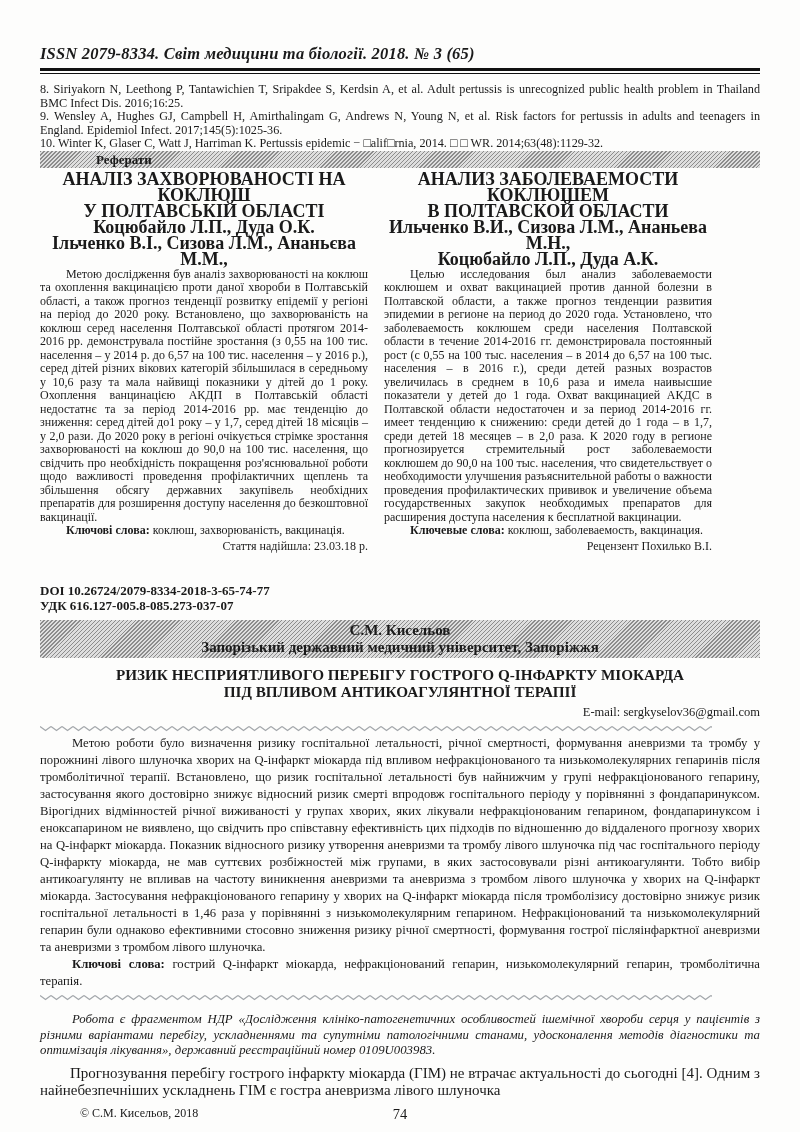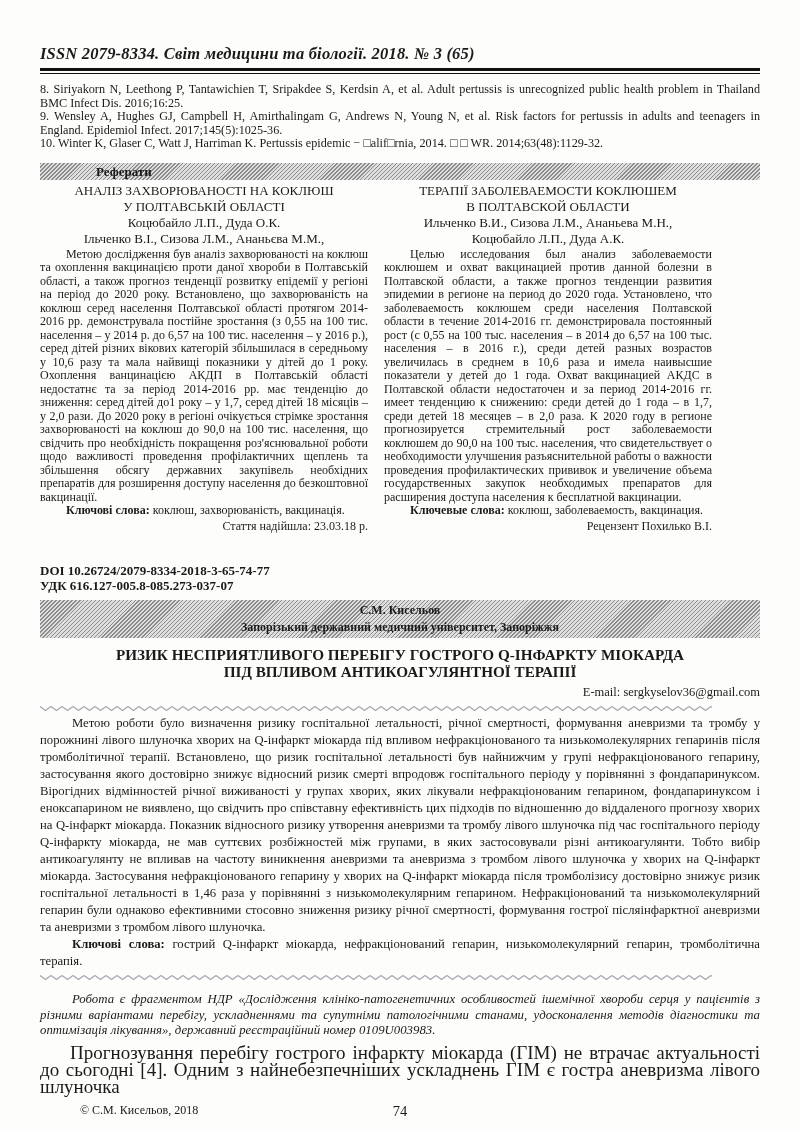--- a/index.html
+++ b/index.html
@@ -9,47 +9,47 @@
     box-sizing:border-box;padding:44px 40px 0;overflow:hidden;position:relative;
   }
   
   .journal-line{font-size:16.5px;font-weight:bold;font-style:italic;letter-spacing:.2px;white-space:nowrap;}
   .double-rule{margin-top:4px;height:2px;border-top:3px solid #111;border-bottom:1.5px solid #111;}
   
   .refs{margin-top:9px;font-size:12.2px;line-height:13.6px;text-align:justify;}
   .refs p{margin:0;}
   
   .hatch{background:repeating-linear-gradient(135deg,#8c8c8c 0,#8c8c8c 1px,#dedede 1px,#dedede 2.8px);}
-  .band-referaty{margin-top:12px;height:17px;line-height:17px;font-weight:bold;font-size:13px;padding-left:56px;box-sizing:border-box;}
+  .band-referaty{margin-top:0;height:17px;line-height:17px;font-weight:bold;font-size:13px;padding-left:56px;box-sizing:border-box;}
   
   .columns{display:flex;gap:16px;margin-top:3px;}
   .col{width:328px;font-size:12px;line-height:13.5px;text-align:justify;}
-  .col-title,.col-authors{text-align:center;font-weight:normal;font-size:13px;line-height:16px;}
+  .col-title,.col-authors{text-align:center;font-weight:bold;font-size:18px;line-height:16px;}
   .col-body{margin:1px 0 0;text-indent:26px;}
   .col-kw{margin:0;text-indent:26px;}
   .col-note{margin:2px 0 0;text-align:right;}
   .kw-label{font-weight:bold;}
   
   .doi-block{margin-top:30px;font-weight:bold;font-size:13px;line-height:15px;}
   .doi-block div{white-space:nowrap;}
   
-  .band-author{margin-top:7px;text-align:center;font-weight:bold;font-size:12px;line-height:17px;padding:2px 0;}
+  .band-author{margin-top:7px;text-align:center;font-weight:bold;font-size:15px;line-height:17px;padding:2px 0;}
   
   .article-title{margin-top:9px;text-align:center;font-weight:bold;font-size:15.2px;line-height:16.5px;}
   .email-line{margin-top:3px;text-align:right;font-size:12.5px;}
   
   .zigzag{display:block;margin-top:5px;}
   .zigzag.second{margin-top:4px;}
   
   .article-abstract{margin-top:3px;font-size:12.7px;line-height:17px;text-align:justify;}
   .article-abstract p{margin:0;text-indent:32px;}
   
   .ndr{margin:11px 0 0;font-style:italic;font-size:12.8px;line-height:15.2px;text-align:justify;text-indent:32px;}
   
-  .body-start{margin:7px 0 0;font-size:19px;line-height:16.9px;text-align:justify;text-indent:30px;}
+  .body-start{margin:7px 0 0;font-size:15px;line-height:16.9px;text-align:justify;text-indent:30px;}
   
   .page-footer{margin-top:7px;position:relative;height:20px;font-size:12px;}
   .copyright{margin-left:40px;}
   .page-num{position:absolute;left:50%;transform:translateX(-50%);top:0;font-size:14.5px;}
 </style>
 </head>
 <body>
 
 <div class="page">
 
@@ -74,21 +74,21 @@
       <div class="col-title">АНАЛІЗ ЗАХВОРЮВАНОСТІ НА КОКЛЮШ</div>
       <div class="col-title">У ПОЛТАВСЬКІЙ ОБЛАСТІ</div>
       <div class="col-authors">Коцюбайло Л.П., Дуда О.К.</div>
       <div class="col-authors">Ільченко В.І., Сизова Л.М., Ананьєва М.М.,</div>
       <p class="col-body">Метою дослідження був аналіз захворюваності на коклюш та охоплення вакцинацією проти даної хвороби в Полтавській області, а також прогноз тенденції розвитку епідемії у регіоні на період до 2020 року. Встановлено, що захворюваність на коклюш серед населення Полтавської області протягом 2014-2016 рр. демонструвала постійне зростання (з 0,55 на 100 тис. населення – у 2014 р. до 6,57 на 100 тис. населення – у 2016 р.), серед дітей різних вікових категорій збільшилася в середньому у 10,6 разу та мала найвищі показники у дітей до 1 року. Охоплення ванцинацією АКДП в Полтавській області недостатнє та за період 2014-2016 рр. має тенденцію до зниження: серед дітей до1 року – у 1,7, серед дітей 18 місяців – у 2,0 рази. До 2020 року в регіоні очікується стрімке зростання захворюваності на коклюш до 90,0 на 100 тис. населення, що свідчить про необхідність покращення роз'яснювальної роботи щодо важливості проведення профілактичних щеплень та збільшення обсягу державних закупівель необхідних препаратів для розширення доступу населення до безкоштовної вакцинації.</p>
       <p class="col-kw"><span class="kw-label">Ключові слова:</span> <span>коклюш, захворюваність, вакцинація.</span></p>
       <p class="col-note">Стаття надійшла: 23.03.18 р.</p>
     </div>
 
     <div class="col">
-      <div class="col-title">ТЕРАПІЇ ЗАБОЛЕВАЕМОСТИ КОКЛЮШЕМ</div>
+      <div class="col-title">АНАЛИЗ ЗАБОЛЕВАЕМОСТИ КОКЛЮШЕМ</div>
       <div class="col-title">В ПОЛТАВСКОЙ ОБЛАСТИ</div>
       <div class="col-authors">Ильченко В.И., Сизова Л.М., Ананьева М.Н.,</div>
       <div class="col-authors">Коцюбайло Л.П., Дуда А.К.</div>
       <p class="col-body">Целью исследования был анализ заболеваемости коклюшем и охват вакцинацией против данной болезни в Полтавской области, а также прогноз тенденции развития эпидемии в регионе на период до 2020 года. Установлено, что заболеваемость коклюшем среди населения Полтавской области в течение 2014-2016 гг. демонстрировала постоянный рост (с 0,55 на 100 тыс. населения – в 2014 до 6,57 на 100 тыс. населения – в 2016 г.), среди детей разных возрастов увеличилась в среднем в 10,6 раза и имела наивысшие показатели у детей до 1 года. Охват вакцинацией АКДС в Полтавской области недостаточен и за период 2014-2016 гг. имеет тенденцию к снижению: среди детей до 1 года – в 1,7, среди детей 18 месяцев – в 2,0 раза. К 2020 году в регионе прогнозируется стремительный рост заболеваемости коклюшем до 90,0 на 100 тыс. населения, что свидетельствует о необходимости улучшения разъяснительной работы о важности проведения профилактических прививок и увеличение объема государственных закупок необходимых препаратов для расширения доступа населения к бесплатной вакцинации.</p>
       <p class="col-kw"><span class="kw-label">Ключевые слова:</span> <span>коклюш, заболеваемость, вакцинация.</span></p>
       <p class="col-note">Рецензент Похилько В.І.</p>
     </div>
 
   </section>
 

